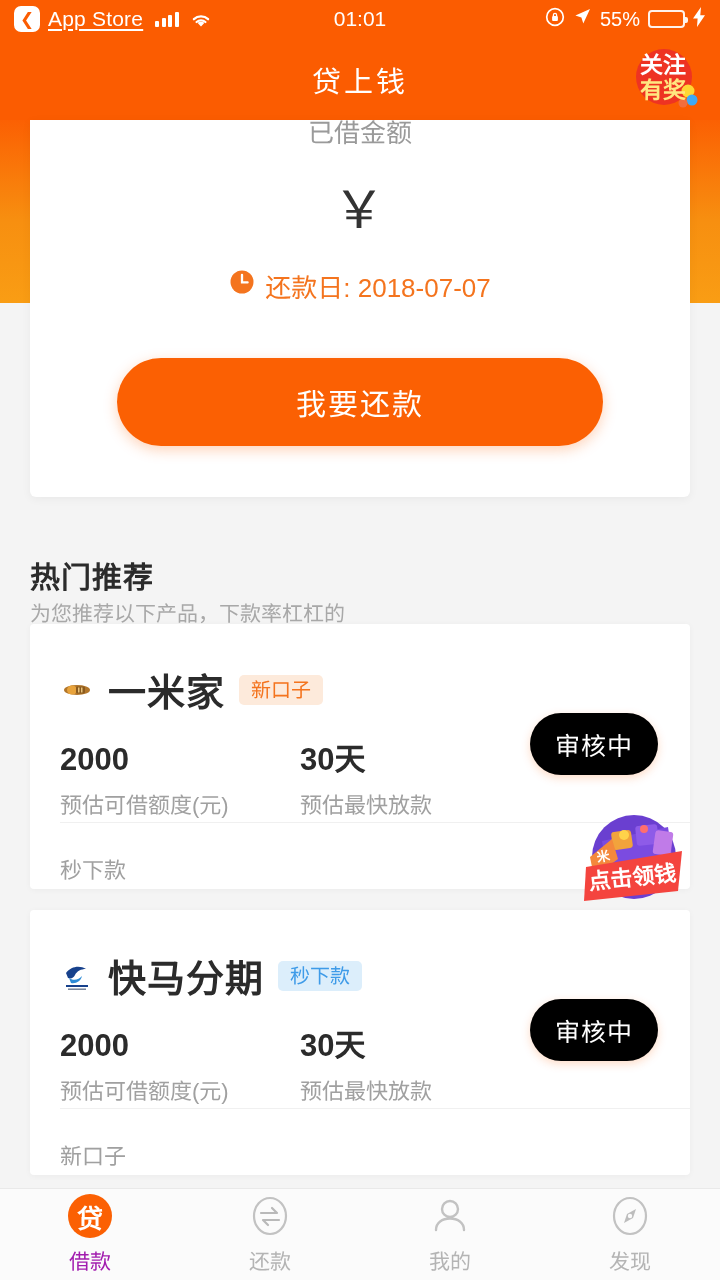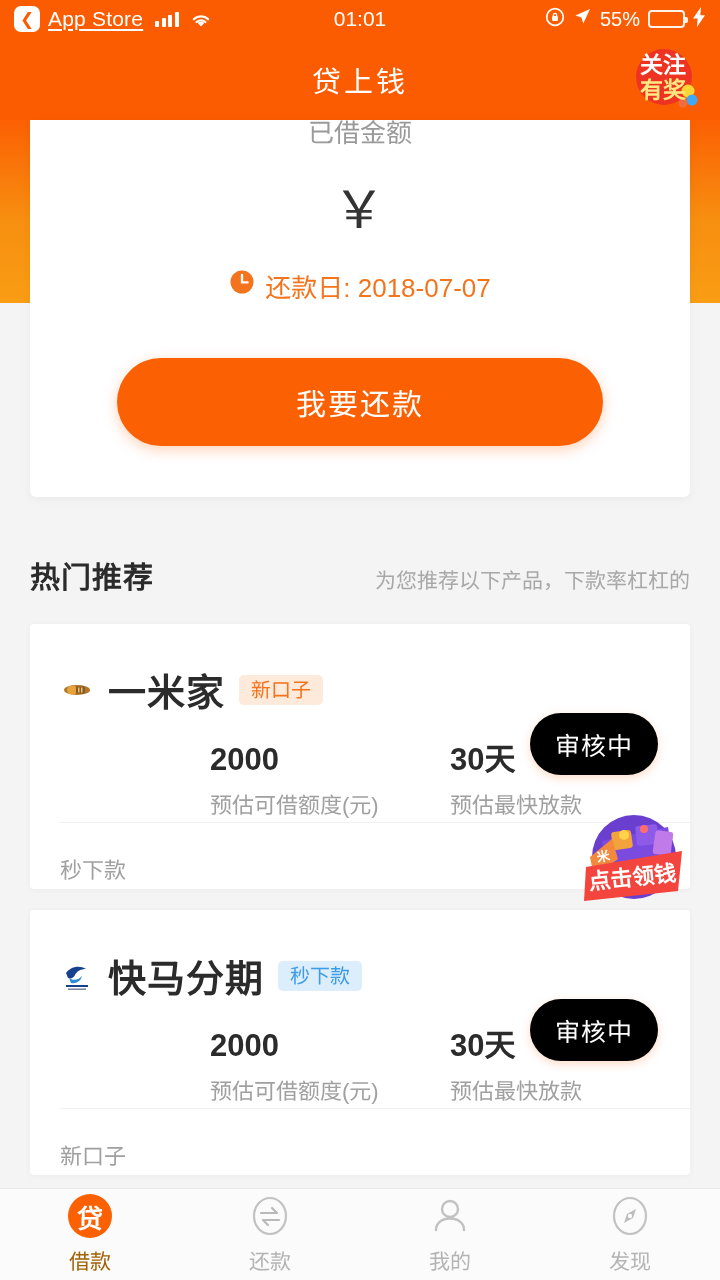--- a/index.html
+++ b/index.html
@@ -121,21 +121,21 @@
     border:none; border-radius:44px;
     color:#fff; font-size:30px; letter-spacing:2px;
     box-shadow:0 4px 14px rgba(251,96,3,.28);
     font-family:inherit; cursor:pointer;
   }
 
   
   #rec-heading {
     position:absolute; top:553px; left:30px;
     width:660px;
-    display:flex; align-items:baseline; justify-content:space-between;
+    display:flex; align-items:baseline; justify-content:space-between;flex-direction:column;
   }
   #rec-title { font-size:30px; font-weight:bold; color:#2b2b2b; letter-spacing:1px; }
   #rec-subtitle { font-size:21px; color:#a8a8a8; }
 
   
   .product-card {
     position:absolute; left:30px;
     width:660px; height:265px;
     background:#fff; border-radius:4px;
     box-shadow:0 1px 6px rgba(0,0,0,.04);
@@ -152,21 +152,21 @@
     display:flex; align-items:center; justify-content:center;
     flex:0 0 auto;
   }
   .pc-name { font-size:38px; font-weight:bold; color:#2b2b2b; letter-spacing:1px; }
   .pc-tag {
     font-size:20px; padding:5px 12px; border-radius:5px; line-height:1;
   }
   .tag-new { background:#FDEADB; color:#F4741E; }
   .tag-fast { background:#DCEEFB; color:#3E9BE8; }
 
-  .pc-stats { display:flex; align-items:flex-start; padding:26px 0 0 30px; position:relative;justify-content:flex-end; }
+  .pc-stats { display:flex; align-items:flex-start; padding:26px 0 0 30px; position:relative; }
   .stat { width:240px; }
   .stat-value { font-size:31px; font-weight:bold; color:#2b2b2b; line-height:1.1; }
   .stat-label { font-size:22px; color:#a0a0a0; margin-top:10px; }
   .pc-action {
     position:absolute; right:32px; top:-4px;
     min-width:128px; height:62px; padding:0 22px;
     background:#000000; border:none; border-radius:31px;
     color:#fff; font-size:25px; letter-spacing:1px;
     font-family:inherit; cursor:pointer;
     box-shadow:0 3px 10px rgba(251,96,3,.22);
@@ -189,21 +189,21 @@
     border-top:1px solid #e9e9e9;
     display:flex;
   }
   .tab {
     flex:1; display:flex; flex-direction:column;
     align-items:center; justify-content:center; gap:7px;
     cursor:pointer;
   }
   .tab-icon { height:44px; display:flex; align-items:center; justify-content:center; }
   .tab-label { font-size:21px; color:#b4b4b4; }
-  .tab.active .tab-label { color:#a16207; }
+  .tab.active .tab-label { color:#a21caf; }
   .tab-glyph-active {
     width:44px; height:44px; border-radius:50%;
     background:#FB6003; color:#fff;
     display:flex; align-items:center; justify-content:center;
     font-size:26px; font-weight:bold;
   }
 </style>
 </head>
 <body>
 

